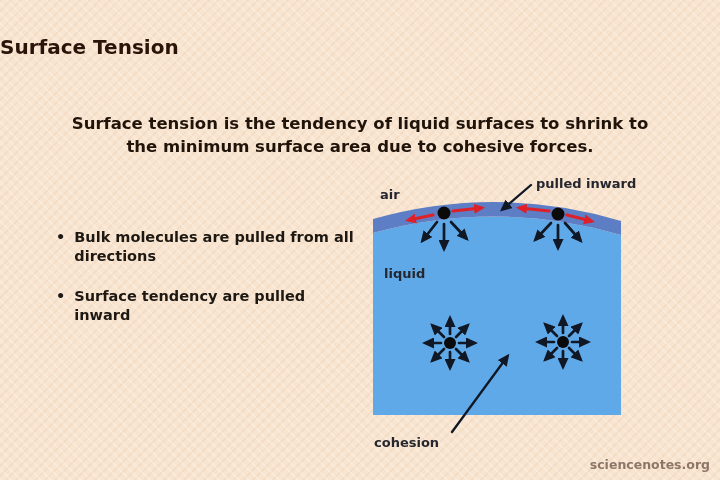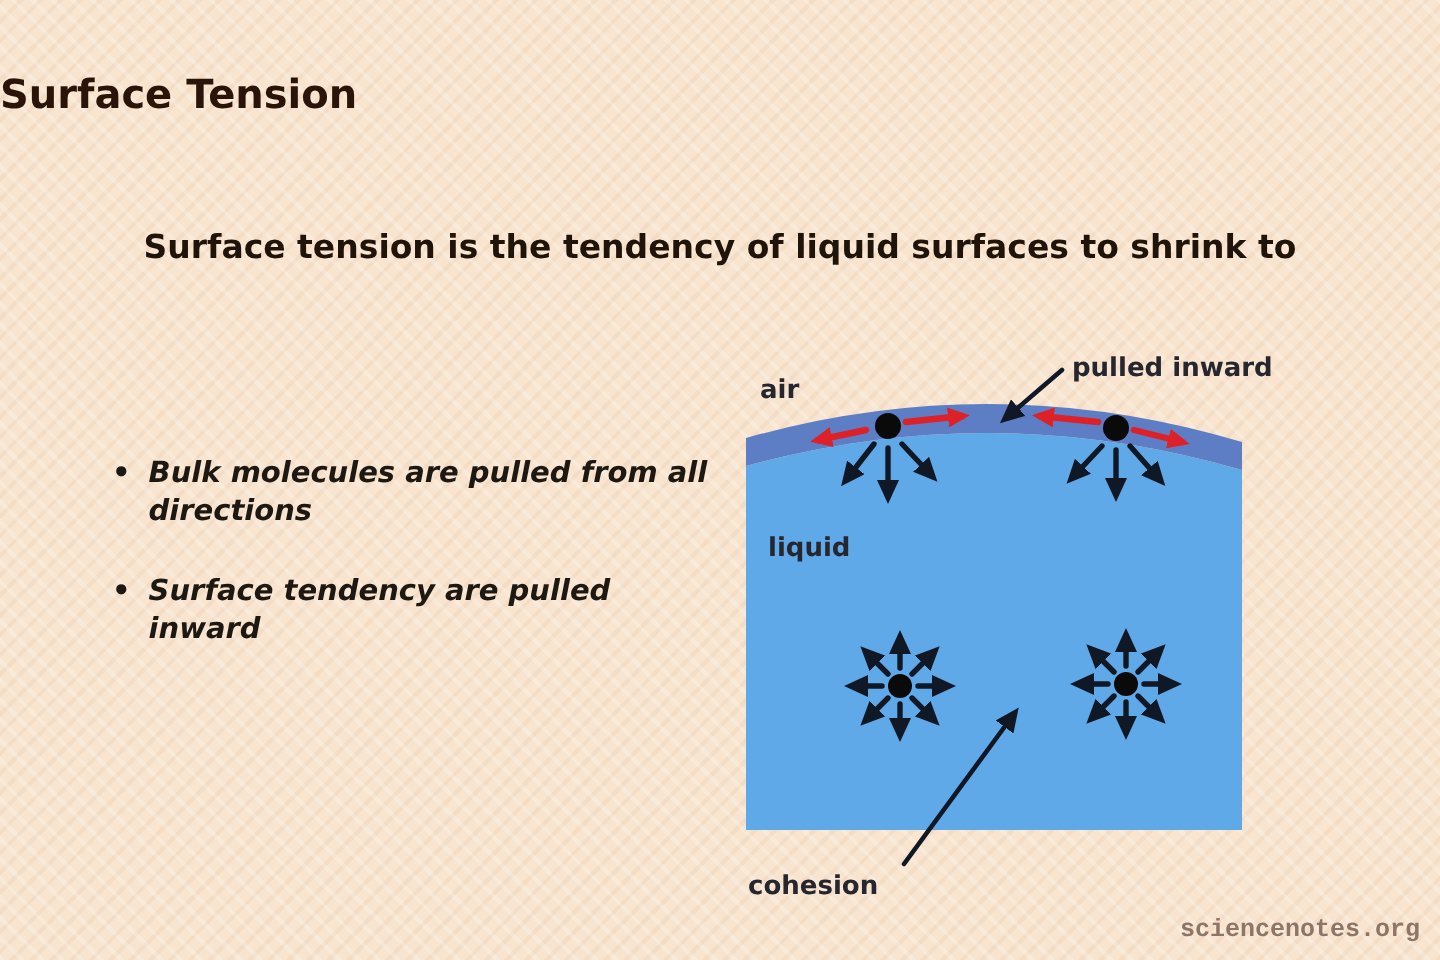--- a/index.html
+++ b/index.html
@@ -22,47 +22,48 @@
     line-height: 1.42; color: var(--body-text, #20140a); margin-top: 28px;
   }
   .subtitle-line { white-space: nowrap; }
   .bullet-list { position: absolute; left: 56px; top: 228px; width: 310px; }
   .bullet-item {
     display: flex; gap: 9px; margin-bottom: 21px;
     font-size: 14.5px; font-weight: bold; line-height: 1.3;
     color: var(--bullet-text, #1d1812);
   }
   .bullet-marker { flex: 0 0 auto; }
-  .bullet-text { width: 300px; font-style: italic; }
+  .bullet-text { width: 300px; }
   .diagram-wrap { position: absolute; left: 365px; top: 165px; width: 300px; height: 300px; }
   svg { overflow: visible; display: block; }
   .liquid-body { fill: var(--liquid-fill, #5fa9e8); }
   .surface-band { fill: var(--surface-band-fill, #5d7ec4); }
   .mol { fill: var(--molecule-dot, #0a0a0a); }
   .fline { stroke: var(--force-arrow, #101826); stroke-width: 2.7; fill: none; stroke-linecap: round; }
   .lline { stroke: var(--force-arrow, #101826); stroke-width: 2.3; fill: none; stroke-linecap: round; }
   .tline { stroke: var(--tension-arrow, #de2029); stroke-width: 3.2; fill: none; stroke-linecap: round; }
   .mhead-black { fill: var(--force-arrow, #101826); }
   .mhead-red { fill: var(--tension-arrow, #de2029); }
   .dlabel {
     fill: var(--label-text, #26262e); font-weight: bold; font-size: 13px;
     font-family: "DejaVu Sans", "Liberation Sans", sans-serif;
   }
   .attribution {
     position: absolute; right: 10px; bottom: 8px;
-    font-size: 12.5px; font-weight: 600; color: var(--attribution-text, #8d7668); font-family: Liberation Mono, monospace;
+    font-size: 12.5px; font-weight: 600; color: var(--attribution-text, #8d7668);
   }
 </style>
 </head>
 <body>
 
 <h1 class="title">Surface Tension</h1>
 
 <div class="subtitle">
   <div class="subtitle-line">Surface tension is the tendency of liquid surfaces to shrink to</div>
+  <div class="subtitle-line">the minimum surface area due to cohesive forces.</div>
 </div>
 
 <div class="bullet-list">
   <div class="bullet-item">
     <span class="bullet-marker">•</span>
     <span class="bullet-text">Bulk molecules are pulled from all directions</span>
   </div>
   <div class="bullet-item">
     <span class="bullet-marker">•</span>
     <span class="bullet-text">Surface tendency are pulled inward</span>

